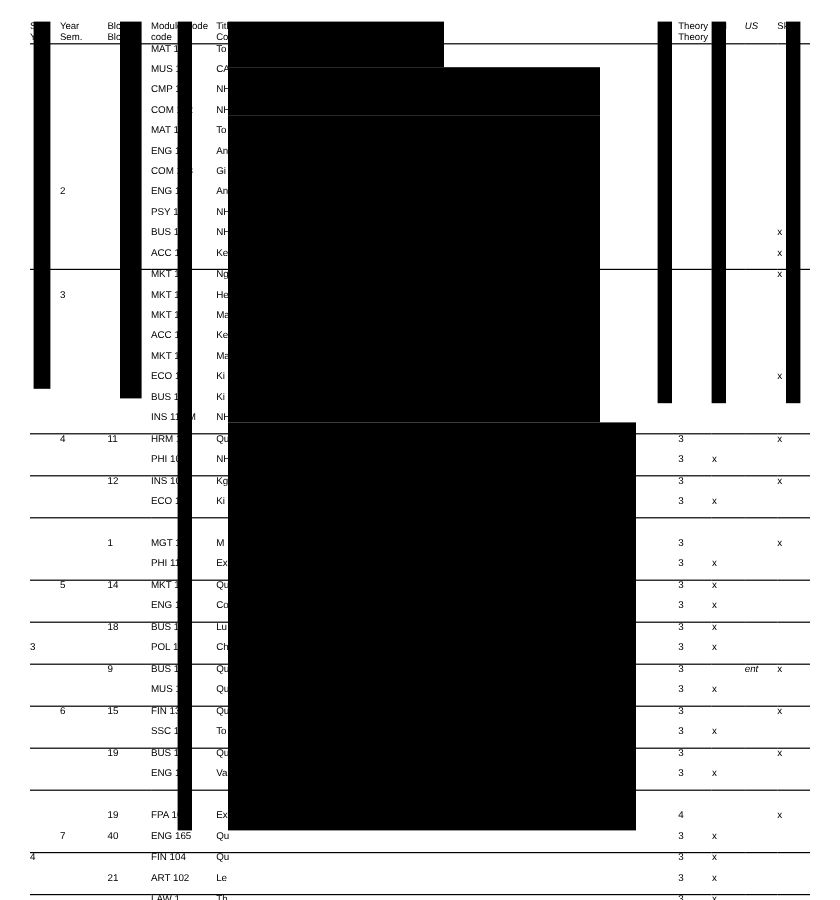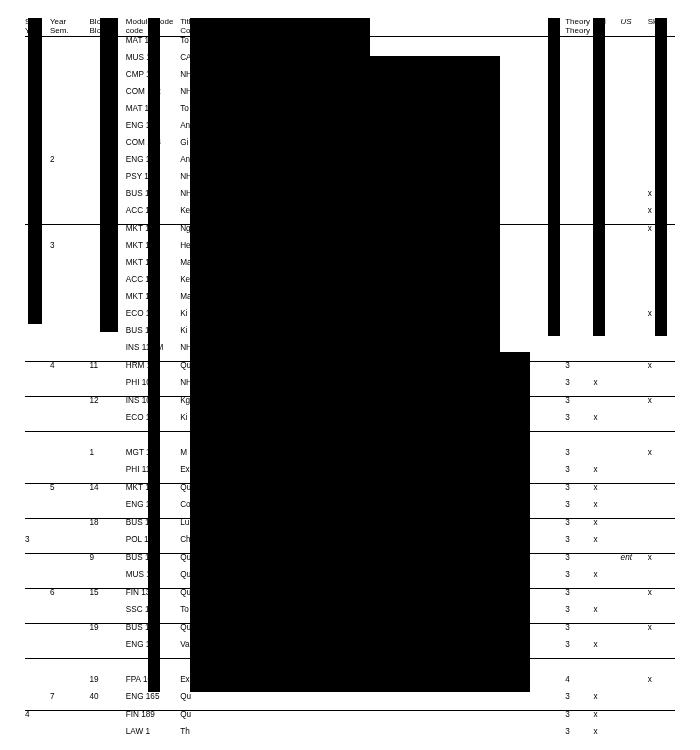--- a/index.html
+++ b/index.html
@@ -548,22 +548,33 @@
           <td class="c-title">Qu</td>
           <td class="c-th center">3</td>
           <td class="c-hm center">x</td>
           <td class="c-us center"></td>
           <td class="c-ska center"></td>
         </tr>
         <tr>
           <td class="c-sem center">4</td>
           <td class="c-yr center"></td>
           <td class="c-blk center"></td>
-          <td class="c-code">FIN 189</td>
-          <td class="c-title">Qu</td>
+          <td class="c-code">FIN 104</td>
+          <td class="c-title">Qu</td>
+          <td class="c-th center">3</td>
+          <td class="c-hm center">x</td>
+          <td class="c-us center"></td>
+          <td class="c-ska center"></td>
+        </tr>
+        <tr class="rule-thin">
+          <td class="c-sem center"></td>
+          <td class="c-yr center"></td>
+          <td class="c-blk center">21</td>
+          <td class="c-code">ART 102</td>
+          <td class="c-title">Le</td>
           <td class="c-th center">3</td>
           <td class="c-hm center">x</td>
           <td class="c-us center"></td>
           <td class="c-ska center"></td>
         </tr>
         <tr>
           <td class="c-sem center"></td>
           <td class="c-yr center"></td>
           <td class="c-blk center"></td>
           <td class="c-code">LAW 1</td>

